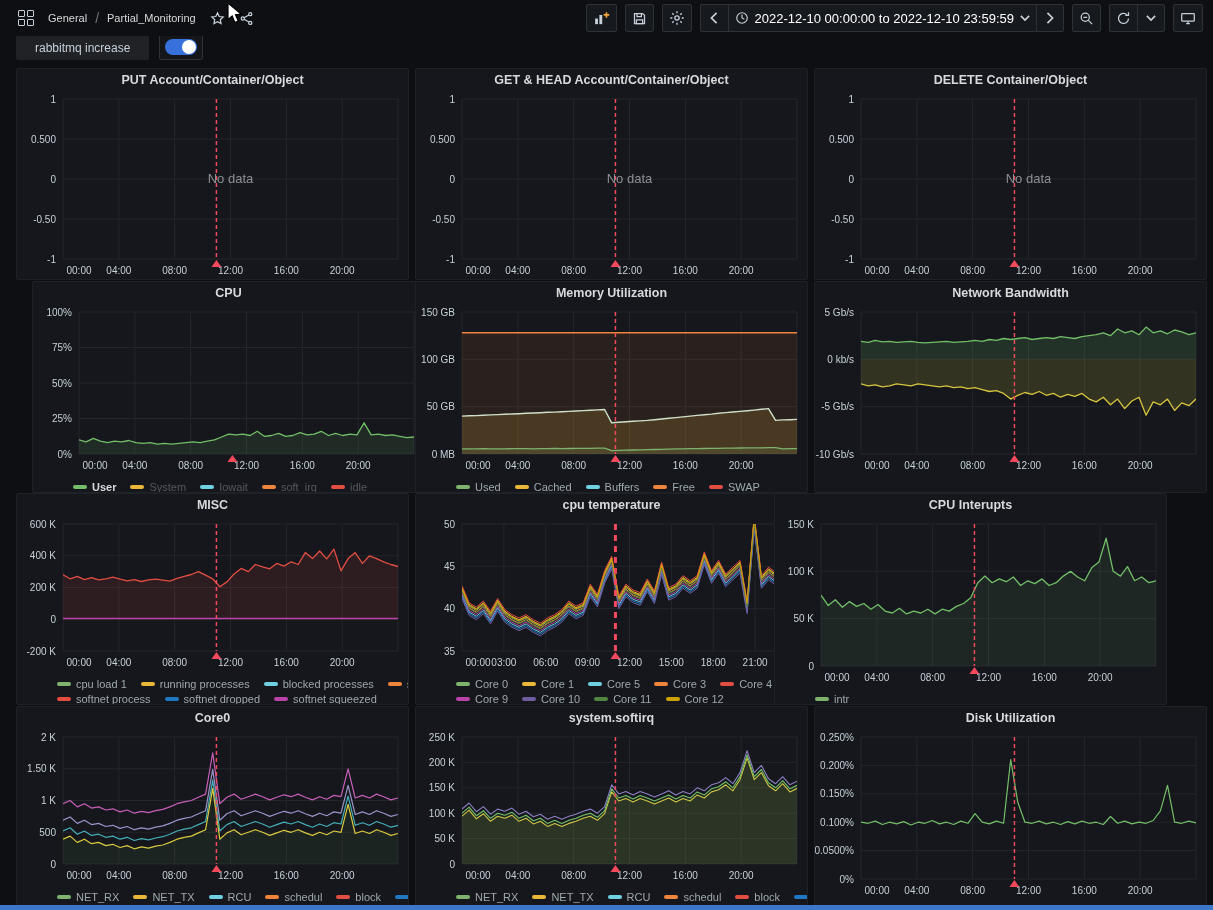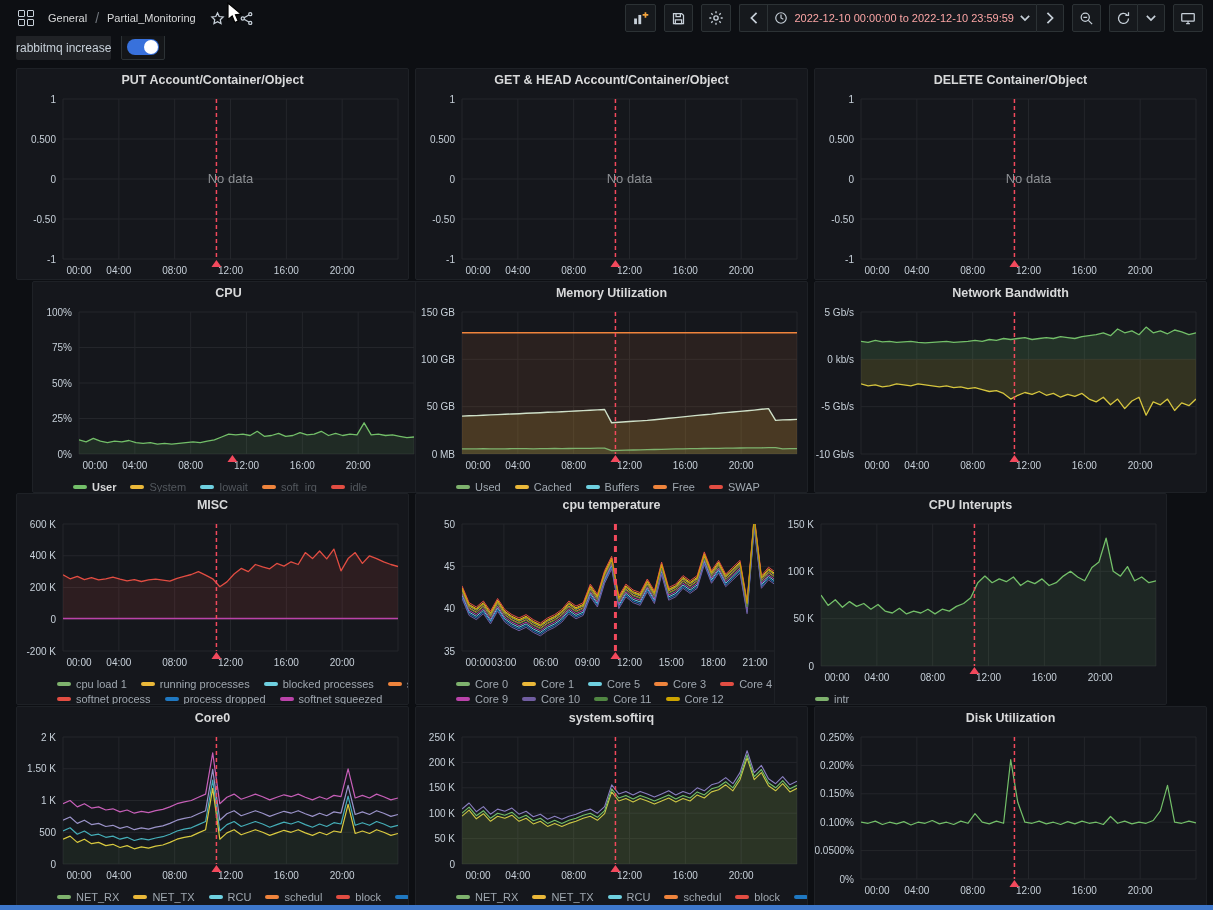--- a/index.html
+++ b/index.html
@@ -18,26 +18,26 @@
   .crumb-sep { color:#70757c; font-size:14px; }
   .nav-icon { color:#9fa7af; margin-left:6px; cursor:pointer; display:flex; align-items:center; }
   #toolbar { margin-left:auto; display:flex; align-items:center; gap:8px; }
   .tbtn { height:28px; min-width:28px; background:#16191d; border:1px solid #2c3235;
     border-radius:2px; display:flex; align-items:center; justify-content:center;
     color:#c7d0d9; padding:0 6px; cursor:pointer; }
   .tgroup { display:flex; }
   .tgroup .tbtn { border-radius:0; border-right-width:0; }
   .tgroup .tbtn:first-child { border-radius:2px 0 0 2px; }
   .tgroup .tbtn:last-child { border-radius:0 2px 2px 0; border-right-width:1px; }
-  .timetext { font-size:11px; white-space:nowrap; color:#fca5a5; margin:0 6px; }
+  .timetext { font-size:13px; white-space:nowrap; color:#ffffff; margin:0 6px; }
 
   
   #submenu { position:absolute; left:16px; top:34px; display:flex; align-items:center; gap:10px; z-index:4; }
   #rabbit-label { background:#202226; border-radius:2px; color:#c7d0d9; font-size:12px;
-    padding:6px 0 5px; cursor:pointer; }
+    padding:6px 19px 5px; cursor:pointer; }
   #toggle-box { border:1px solid #2c3235; border-radius:2px; padding:4px 5px; background:#141619; cursor:pointer; }
   #toggle-pill { width:32px; height:16px; border-radius:9px; background:#3871dc; position:relative; }
   #toggle-pill .knob { position:absolute; right:1px; top:1px; width:14px; height:14px;
     border-radius:50%; background:#fff; }
 
   
   .panel { position:absolute; width:393px; height:212px; background:#15171c;
     border:1px solid #1e2126; border-radius:2px; overflow:hidden; }
   .ptitle { height:22px; line-height:22px; text-align:center; color:#d8d9da;
     font-size:12.5px; font-weight:600; cursor:pointer; }
@@ -467,21 +467,21 @@
               <span class="llabel">started forks</span>
             </span>
           </div>
           <div class="lrow">
             <span class="litem">
               <span class="chip" style="background: rgb(226, 77, 66);"></span>
               <span class="llabel">softnet process</span>
             </span>
             <span class="litem">
               <span class="chip" style="background: rgb(31, 120, 193);"></span>
-              <span class="llabel">process dropped</span>
+              <span class="llabel">softnet dropped</span>
             </span>
             <span class="litem">
               <span class="chip" style="background: rgb(186, 67, 169);"></span>
               <span class="llabel">softnet squeezed</span>
             </span>
           </div>
         </div></div>
       <div class="panel" style="left: 415px; top: 493px;"><div class="ptitle">cpu temperature</div><svg width="391" height="155">
           <defs>
             <clipPath id="clip7">

